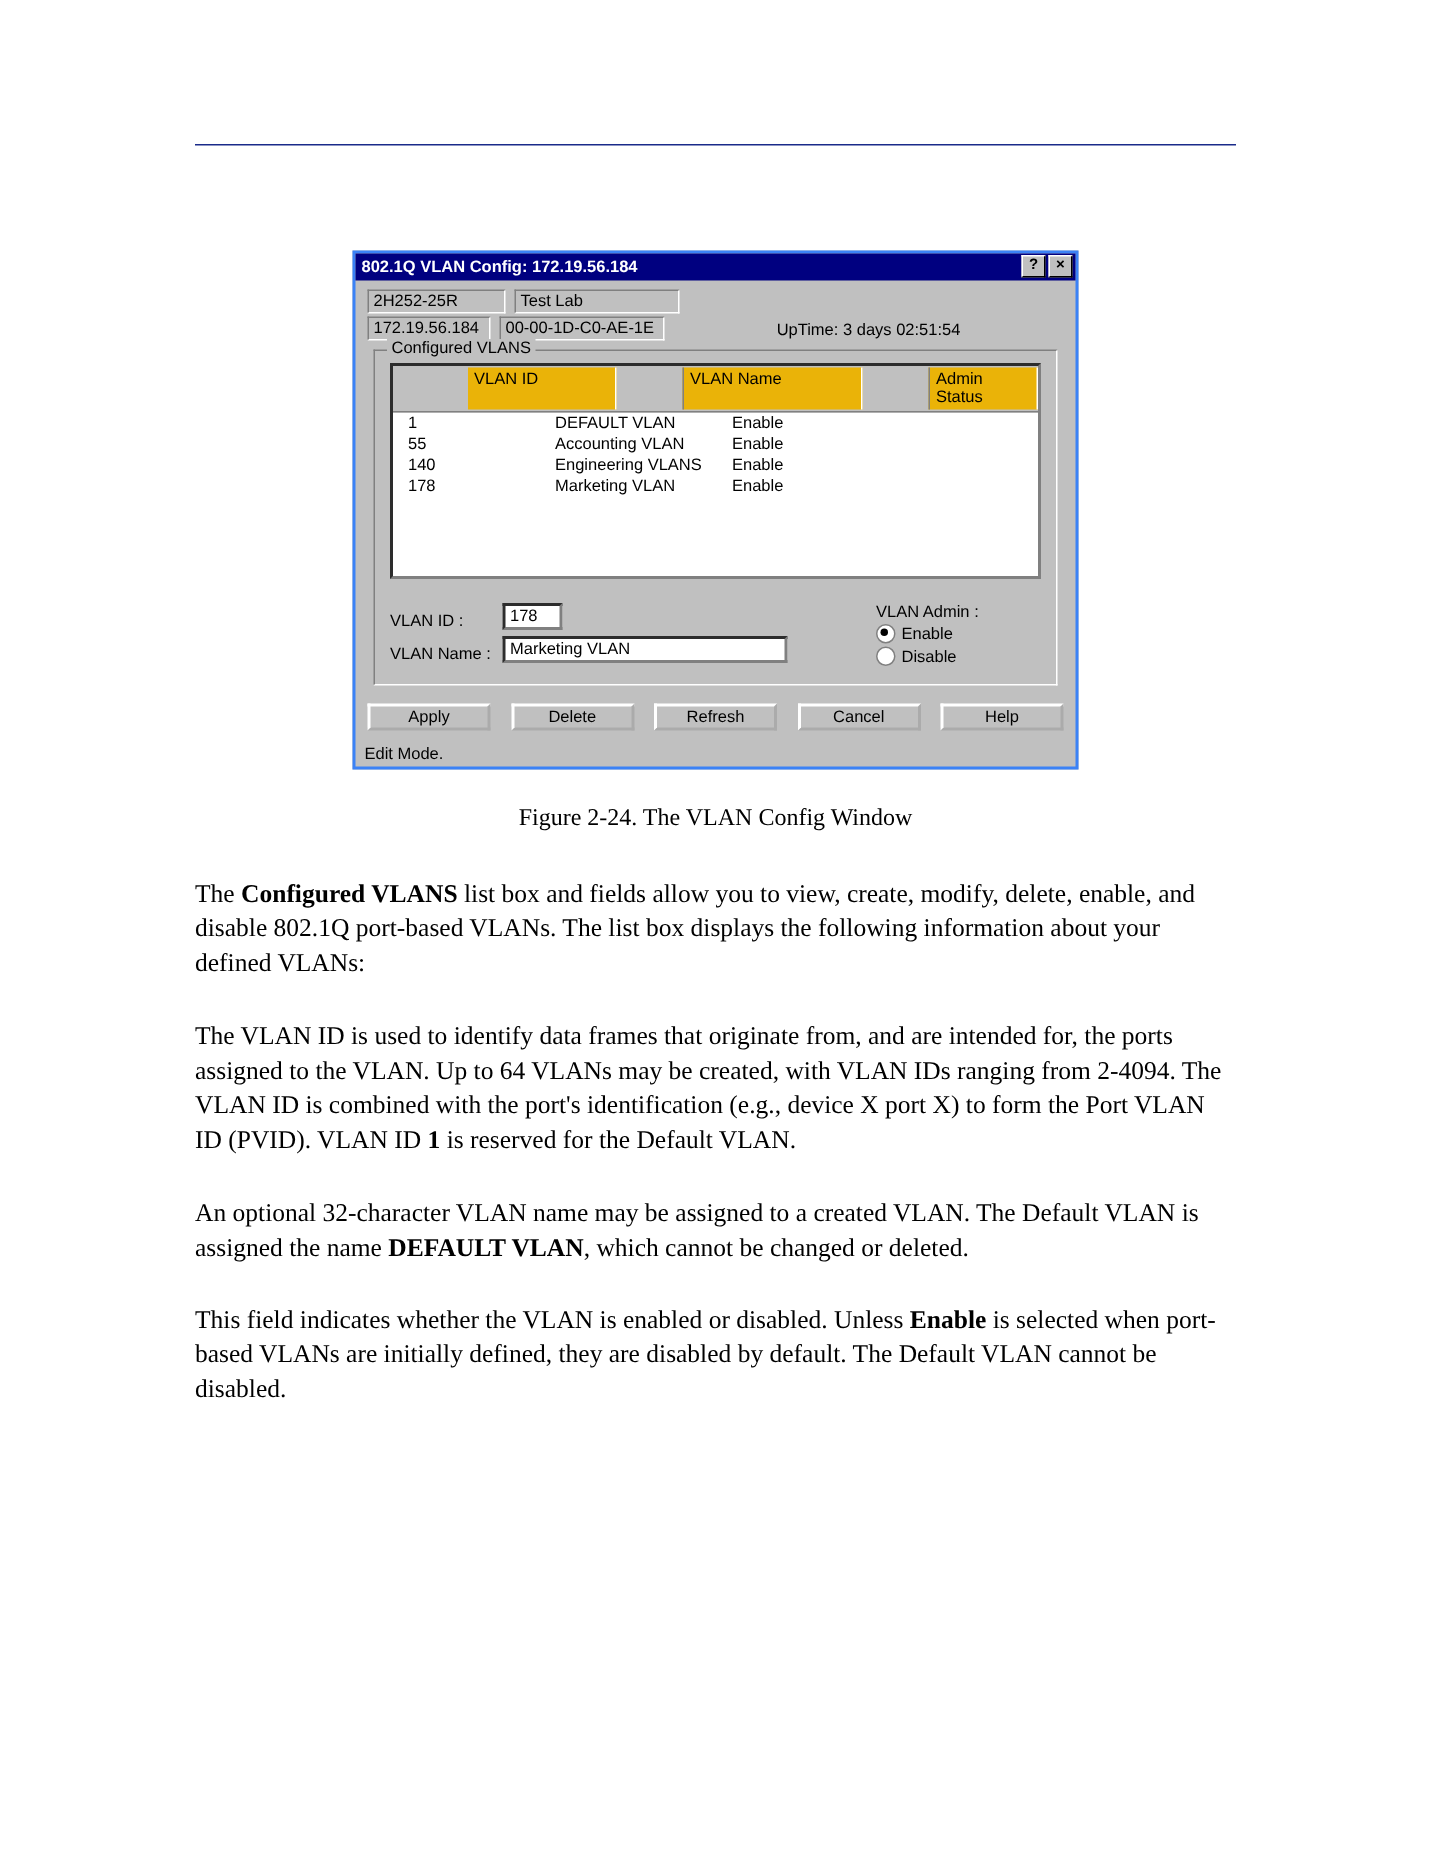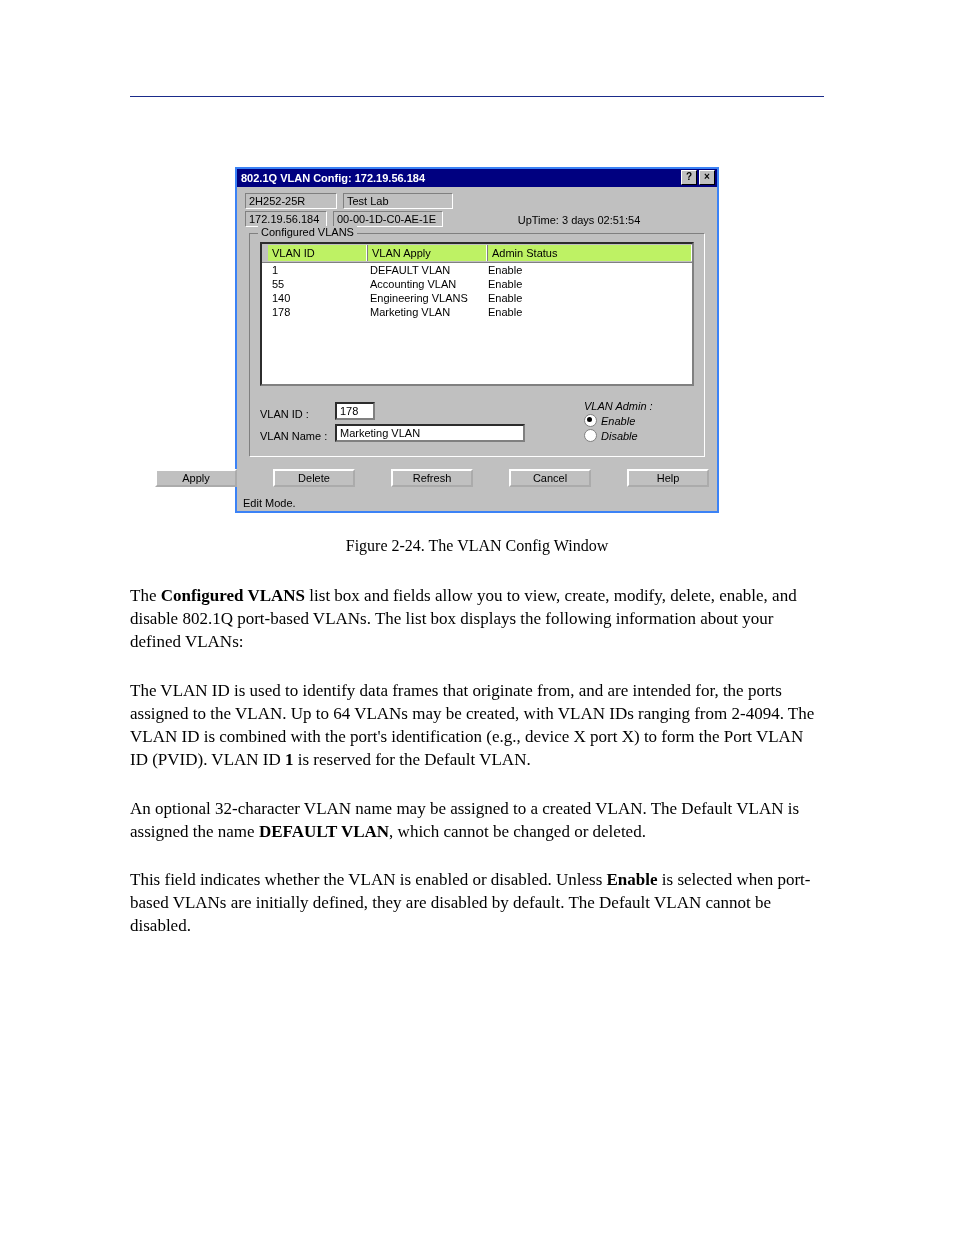--- a/index.html
+++ b/index.html
@@ -86,22 +86,23 @@
     display:flex;
     padding:1px 0 1px 6px;
   }
   .lb-head {
     background:#c0c0c0;
     border-bottom:1px solid #808080;
   }
   .lb-head .col {
     border-right:1px solid #fff;
     border-left:1px solid #808080;
-    background:#bef264;
+    background:#eab308;
     padding:2px 4px;
+    margin-left:44px;
   }
   .lb-head .col:first-child{border-left:none;}
   .lb-row .col { padding:0 4px; }
   .col-id{width:90px;}
   .col-name{width:110px;}
   .col-status{flex:1;}
   .formrow{display:flex;align-items:flex-end;margin:4px 0;}
   .formrow label{width:75px;}
   .tinput{
     background:#fff;
@@ -113,21 +114,21 @@
   .radiogrp{margin-left:auto;width:110px;}
   .radiogrp .r{display:flex;align-items:center;gap:4px;margin:2px 0;}
   .radio{
     width:11px;height:11px;border:1px solid #808080;
     border-radius:50%;background:#fff;position:relative;
   }
   .radio.checked::after{
     content:"";position:absolute;left:2px;top:2px;width:5px;height:5px;
     background:#000;border-radius:50%;
   }
-  .btnrow{display:flex;gap:36px;justify-content:flex-end;margin:12px 0 4px 0;}
+  .btnrow{display:flex;gap:8px;justify-content:space-between;margin:12px 0 4px 0;}
   .btn{
     background:#c0c0c0;
     border:2px outset #fff;
     padding:1px 14px;
     font-family:inherit;font-size:11px;
     min-width:50px;text-align:center;
   }
   .statusline{padding:2px 2px 2px 6px;font-size:11px;}
   
   .caption{
@@ -137,21 +138,21 @@
     margin:24px 0 30px 0;
   }
   .para{
     font-family:Palatino, "Palatino Linotype", serif;
     font-size:17px;
     line-height:1.35;
     margin:0 0 26px 0;
   }
   .bold{font-weight:bold;}
   .lower-split{display:flex;gap:12px;}
-  .radio-area{display:flex;align-items:center;font-style:italic;}
+  .radio-area{display:flex;align-items:flex-end;}
 </style>
 </head>
 <body>
 
 <div class="page">
   <hr class="page-rule">
 
   <div class="dialog">
     <div class="titlebar">
       <span class="title">802.1Q VLAN Config: 172.19.56.184</span>
@@ -169,21 +170,21 @@
         <div class="sunken" style="width:110px">00-00-1D-C0-AE-1E</div>
         <div style="flex:1;text-align:center;padding-top:2px">UpTime: 3 days 02:51:54</div>
       </div>
 
       <div class="groupbox">
         <span class="legend">Configured VLANS</span>
 
         <div class="listbox">
           <div class="lb-head">
             <div class="col col-id">VLAN ID</div>
-            <div class="col col-name">VLAN Apply</div>
+            <div class="col col-name">VLAN Name</div>
             <div class="col col-status">Admin Status</div>
           </div>
           <div class="lb-row">
             <div class="col col-id">1</div>
             <div class="col col-name">DEFAULT VLAN</div>
             <div class="col col-status">Enable</div>
           </div>
           <div class="lb-row">
             <div class="col col-id">55</div>
             <div class="col col-name">Accounting VLAN</div>

